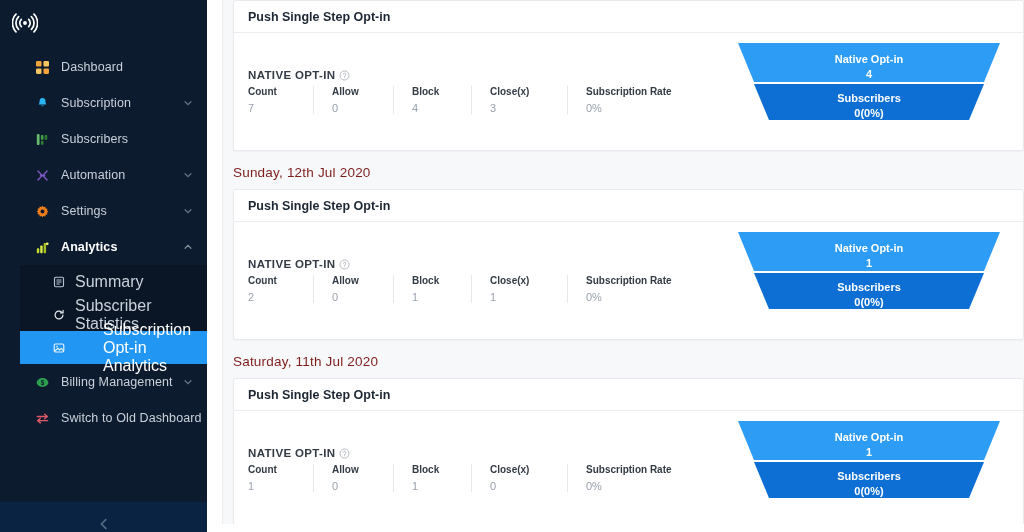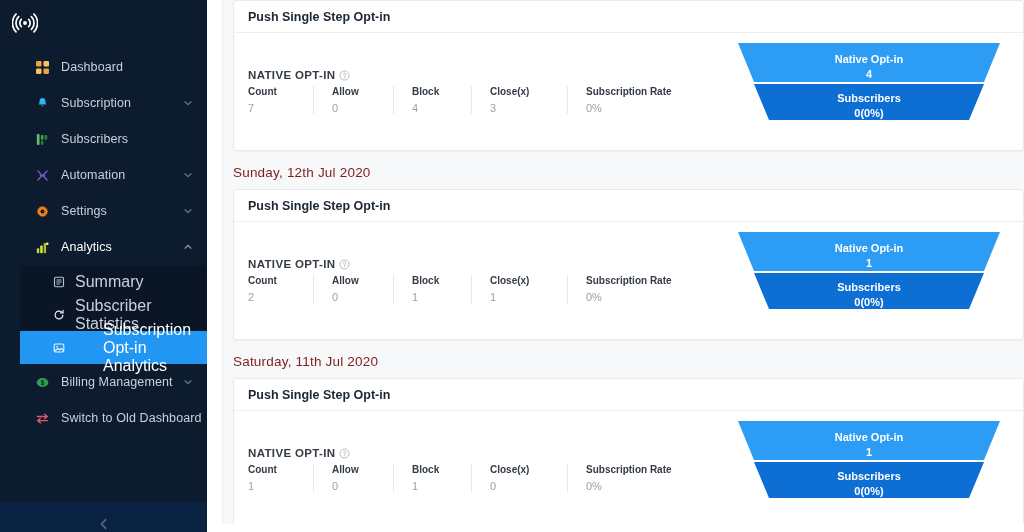--- a/index.html
+++ b/index.html
@@ -30,21 +30,21 @@
     color: #c9d1db; font-size: 12.5px;
     position: relative; cursor: pointer;
   }
   .nav-item .ic {
     width: 16px; height: 16px; flex: 0 0 16px;
     display: flex; align-items: center; justify-content: center;
     margin-right: 11px;
   }
   .nav-item .lbl { flex: 1 1 auto; white-space: nowrap; letter-spacing: .1px; }
   .nav-item .chev { width: 10px; height: 10px; opacity: .6; flex: 0 0 10px; }
-  .nav-item.active-parent .lbl { color: #ffffff; font-weight: normal; }
+  .nav-item.active-parent .lbl { color: #ffffff; font-weight: bold; }
 
   .subnav-item {
     display: flex; align-items: center;
     height: 33px; padding-left: 32px; padding-right: 14px;
     color: #c9d1db; font-size: 16px; cursor: pointer;
     background: #0a1626;
   }
   .subnav-item .ic {
     width: 14px; height: 14px; flex: 0 0 14px;
     display: flex; align-items: center; justify-content: center;

